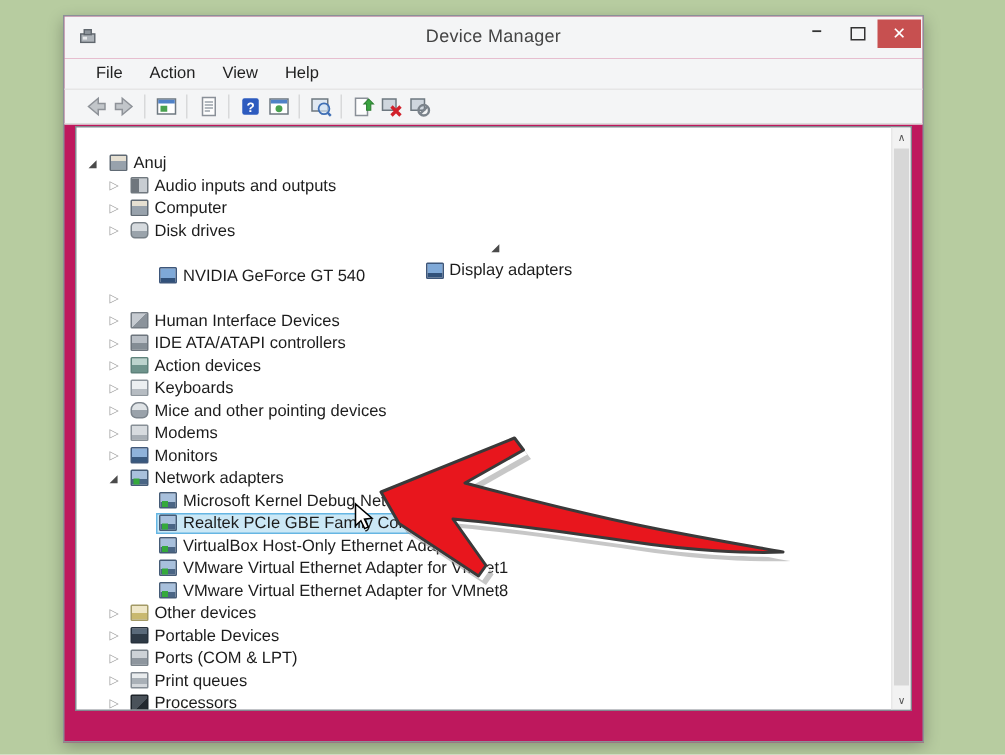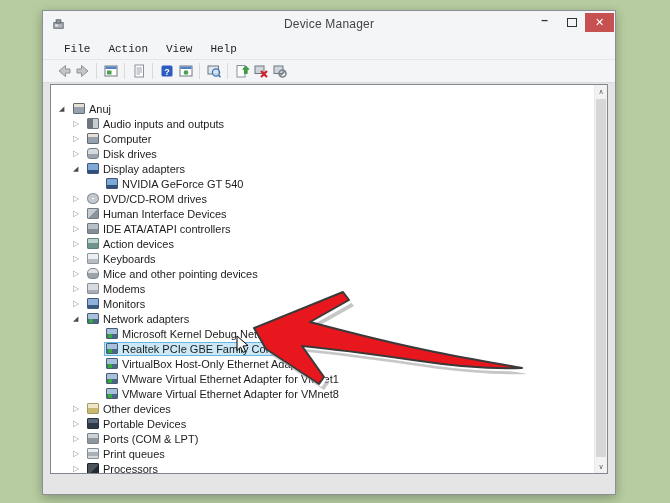--- a/index.html
+++ b/index.html
@@ -1,34 +1,34 @@
 <!DOCTYPE html>
 <html><head>
 <meta charset="utf-8">
 <style>
   html,body{margin:0;padding:0;}
   body{font-family:"Liberation Sans", sans-serif; background:#b7cca0;}
   .stage{position:relative;width:670px;height:503px;overflow:hidden;background:#b7cca0;}
 
   
   .window{position:absolute;left:42px;top:10px;width:572px;height:483px;
-    background:#e5e5e5;border:1px solid #8b9097;box-shadow:0 3px 10px rgba(0,0,0,.28);}
+    background:#be185d;border:1px solid #8b9097;box-shadow:0 3px 10px rgba(0,0,0,.28);}
   .titlebar{position:absolute;left:0;top:0;right:0;height:28px;background:#f4f5f6;}
   .app-icon{position:absolute;left:8px;top:6px;width:15px;height:15px;}
   .title-text{position:absolute;left:0;right:0;top:6px;text-align:center;
     font-size:12px;color:#444;letter-spacing:.2px;}
   .caption-buttons{position:absolute;top:2px;right:1px;display:flex;}
   .cap-btn{width:27px;height:19px;display:flex;align-items:center;justify-content:center;
     font-size:12px;color:#333;}
   .cap-btn.minimize span{position:relative;top:-3px;font-weight:bold;}
   .max-glyph{width:8px;height:7px;border:1px solid #333;display:block;}
   .cap-btn.close{width:29px;background:#c75050;color:#fff;font-size:11px;}
 
   .menubar{position:absolute;left:0;top:28px;right:0;height:21px;background:#f4f5f6;
-    border-bottom:1px solid #e6e6e6;display:flex;align-items:center;padding-left:12px;box-sizing:border-box;font-family:Liberation Mono, monospace;}
+    border-bottom:1px solid #e6e6e6;display:flex;align-items:center;padding-left:12px;box-sizing:border-box;}
   .menu-item{font-size:11px;color:#222;padding:0 9px;line-height:20px;}
 
   .toolbar{position:absolute;left:0;top:49px;right:0;height:23px;background:#f4f5f6;
     border-bottom:1px solid #dcdcdc;display:flex;align-items:center;padding-left:11px;box-sizing:border-box;}
   .tb-btn{width:19px;height:18px;display:flex;align-items:center;justify-content:center;}
   .tb-sep{width:1px;height:16px;background:#d8d9da;margin:0 4px;}
 
   
   .tree-panel{position:absolute;left:7px;top:73px;width:558px;height:390px;background:#fff;
     border:1px solid #82878f;box-sizing:border-box;overflow:hidden;}
@@ -207,40 +207,36 @@
               <span class="row-label">Computer</span>
             </span>
           </div>
           <div class="tree-row" style="padding-left: 22px;">
             <span class="expander collapsed">▷</span>
             <span class="row-content">
               <span class="dicon" data-icon="disk-drive-icon"></span>
               <span class="row-label">Disk drives</span>
             </span>
           </div>
-          <div class="tree-row" style="padding-left: 22px;">
+          <div class="tree-row" style="padding-left: 22px; flex-direction: column;">
             <span class="expander expanded">◢</span>
             <span class="row-content">
               <span class="dicon" data-icon="display-adapter-icon"></span>
               <span class="row-label">Display adapters</span>
             </span>
           </div>
           <div class="tree-row" style="padding-left: 41px;">
             <span class="expander none"></span>
             <span class="row-content">
               <span class="dicon" data-icon="display-adapter-icon"></span>
               <span class="row-label">NVIDIA GeForce GT 540</span>
             </span>
           </div>
           <div class="tree-row" style="padding-left: 22px;">
             <span class="expander collapsed">▷</span>
-            <span class="row-content">
-              <span class="dicon" data-icon="dvd-drive-icon"></span>
-              <span class="row-label">DVD/CD-ROM drives</span>
-            </span>
           </div>
           <div class="tree-row" style="padding-left: 22px;">
             <span class="expander collapsed">▷</span>
             <span class="row-content">
               <span class="dicon" data-icon="hid-icon"></span>
               <span class="row-label">Human Interface Devices</span>
             </span>
           </div>
           <div class="tree-row" style="padding-left: 22px;">
             <span class="expander collapsed">▷</span>

